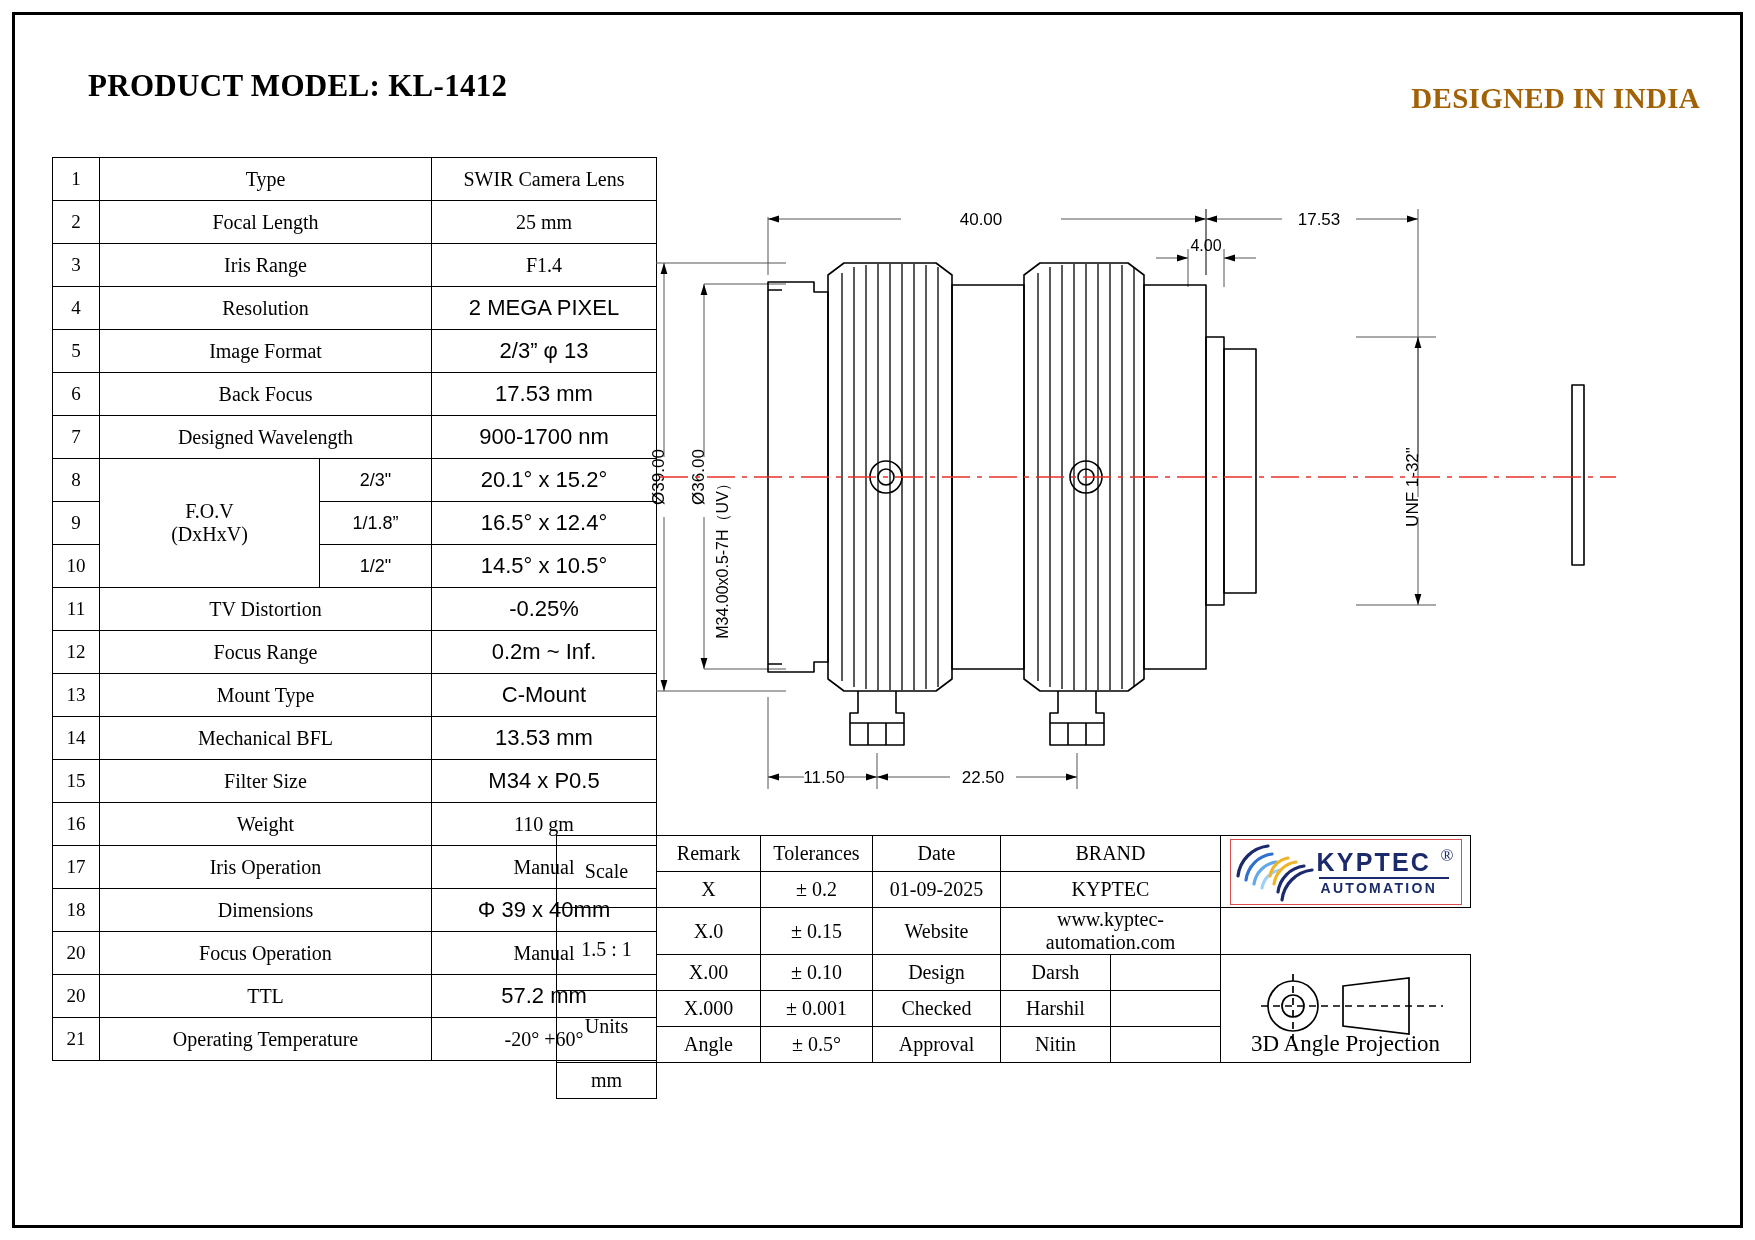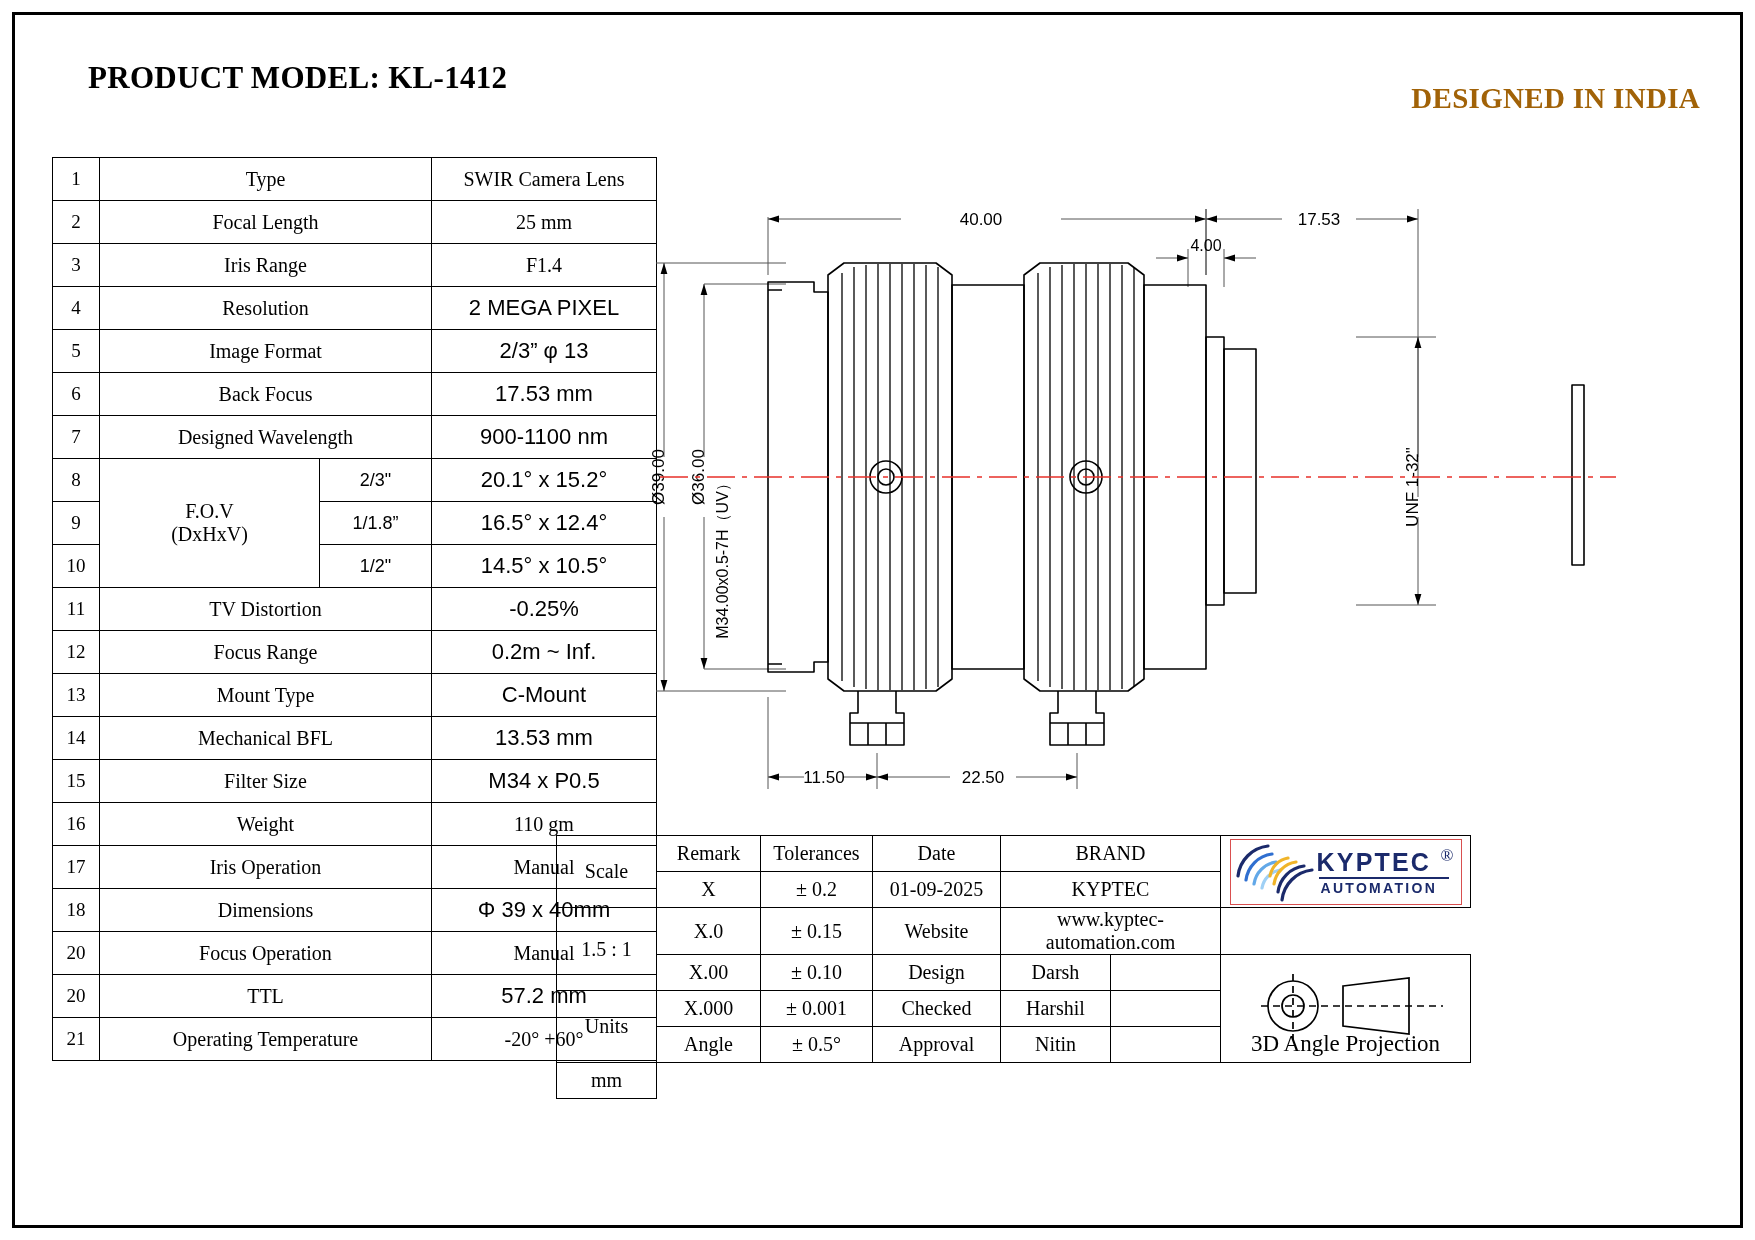--- a/index.html
+++ b/index.html
@@ -10,21 +10,21 @@
     font-family:"Liberation Serif", serif;
     position:relative;
     overflow:hidden;
   }
   .page-border {
     position:absolute; left:12px; top:12px;
     width:1731px; height:1216px;
     border:3px solid #000;
   }
   .title-model {
-    position:absolute; left:88px; top:60px;
+    position:absolute; left:88px; top:68px;
     font-size:31px; font-weight:bold; letter-spacing:0.3px;
     font-family:"Liberation Serif", serif;
     color:#000;
   }
   .title-designed {
     position:absolute; right:55px; top:82px;
     font-size:29px; font-weight:bold; letter-spacing:0.3px;
     font-family:"Liberation Serif", serif;
     color:#a16207;
   }
@@ -160,21 +160,21 @@
       <td class="c-val">2/3”  φ 13</td>
     </tr>
     <tr>
       <td class="c-no">6</td>
       <td class="c-par" colspan="2">Back Focus</td>
       <td class="c-val">17.53 mm</td>
     </tr>
     <tr>
       <td class="c-no">7</td>
       <td class="c-par" colspan="2">Designed Wavelength</td>
-      <td class="c-val">900-1100 nm</td>
+      <td class="c-val">900-1700 nm</td>
     </tr>
 
     <tr>
       <td class="c-no">8</td>
       <td class="c-par fov-label" rowspan="3">
         <div>F.O.V</div>
         <div>(DxHxV)</div>
       </td>
       <td class="c-sub">2/3"</td>
       <td class="c-val">20.1° x 15.2°</td>

